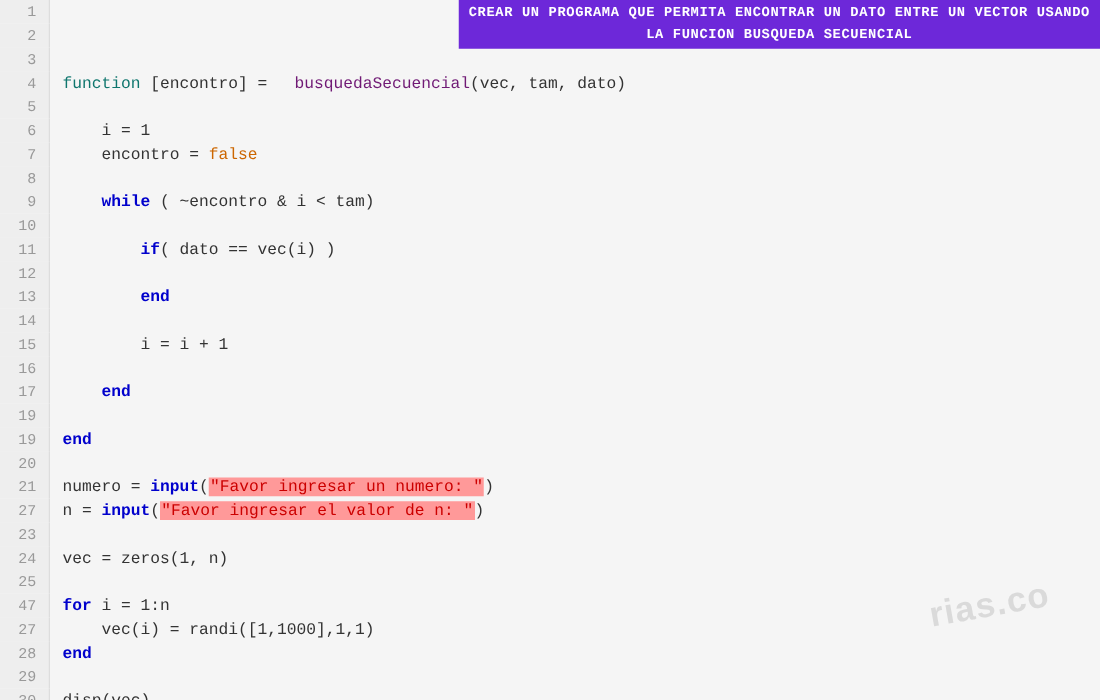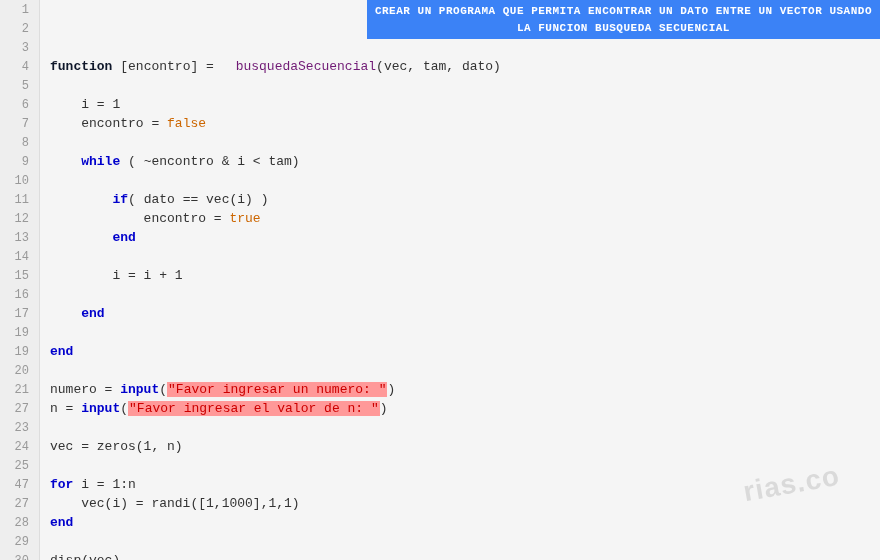--- a/index.html
+++ b/index.html
@@ -16,21 +16,21 @@
       height: 560px;
       background: #f5f5f5;
       display: flex;
       flex-direction: column;
       position: relative;
     }
     .tooltip-box {
       position: absolute;
       top: 0;
       right: 0;
-      background: #3b82f6;
+      background: #6d28d9;
       color: #ffffff;
       font-size: 11px;
       font-weight: bold;
       padding: 3px 8px;
       letter-spacing: 0.5px;
       line-height: 1.5;
       text-align: center;
       z-index: 10;
     }
     .code-area {
@@ -59,21 +59,21 @@
       display: flex;
       align-items: center;
       justify-content: flex-end;
     }
     .line-content {
       padding-left: 10px;
       white-space: pre;
       color: #333333;
     }
     
-    .kw-function { color: #0f172a; font-weight: bold; }
+    .kw-function { color: #0f766e; font-weight: normal; }
     .kw-while { color: #0000cc; font-weight: bold; }
     .kw-if { color: #0000cc; font-weight: bold; }
     .kw-end { color: #0000cc; font-weight: bold; }
     .kw-for { color: #0000cc; font-weight: bold; }
     .fn-name { color: #701a75; margin-left: 14px; }
     .kw-false { color: #cc6600; }
     .kw-true { color: #cc6600; }
     .kw-input { color: #0000cc; font-weight: bold; }
     .str-box {
       background: #ff9999;
@@ -141,21 +141,20 @@
       <div class="line">
         <div class="line-number">10</div>
         <div class="line-content"></div>
       </div>
       <div class="line">
         <div class="line-number">11</div>
         <div class="line-content">        <span class="kw-if">if</span>( dato == vec(i) )</div>
       </div>
       <div class="line">
         <div class="line-number">12</div>
-        <div class="line-content">            encontro = <span class="kw-true">true</span></div>
       </div>
       <div class="line">
         <div class="line-number">13</div>
         <div class="line-content">        <span class="kw-end">end</span></div>
       </div>
       <div class="line">
         <div class="line-number">14</div>
         <div class="line-content"></div>
       </div>
       <div class="line">

